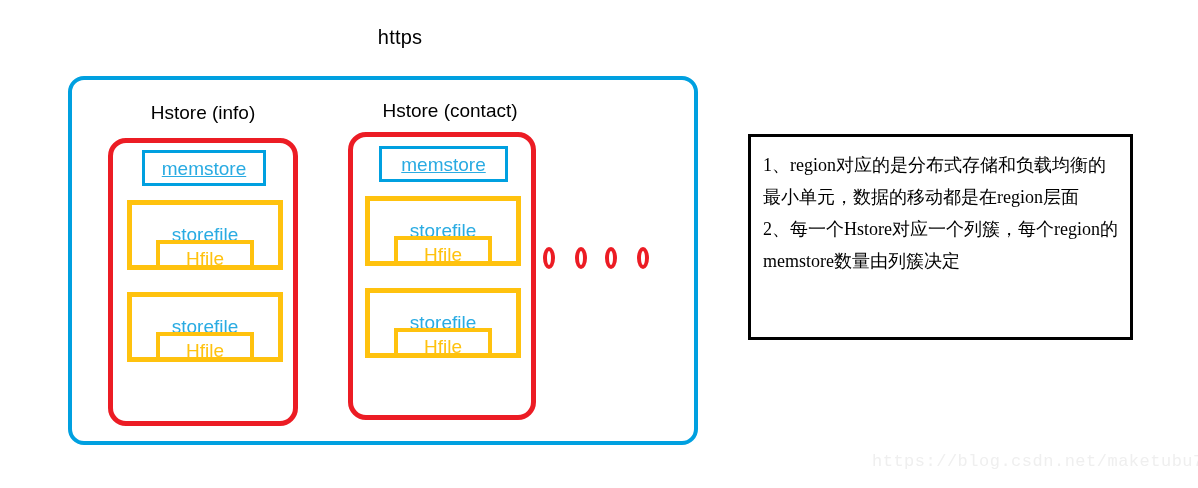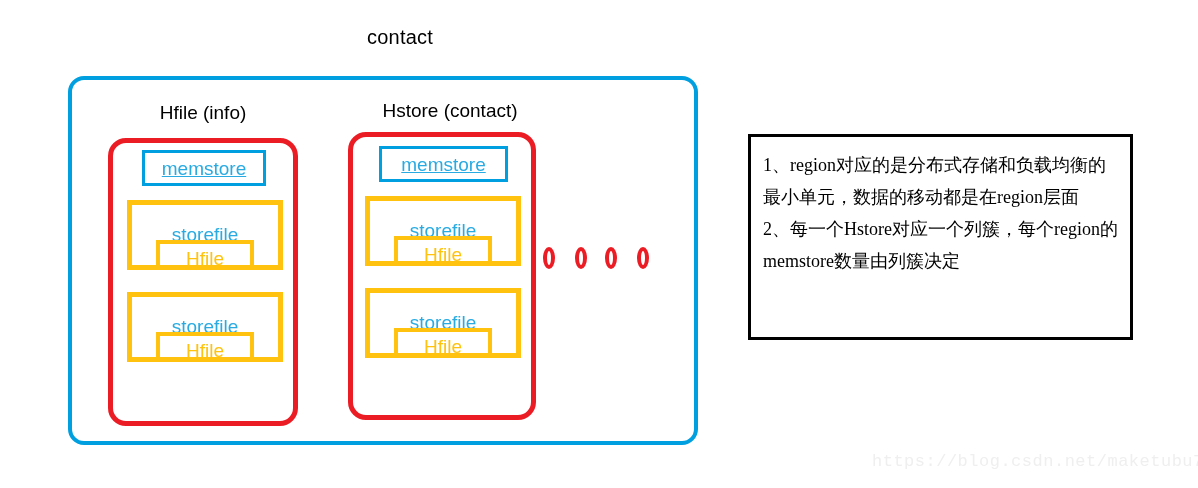--- a/index.html
+++ b/index.html
@@ -174,25 +174,25 @@
     color: #EFEFEF;
     letter-spacing: .5px;
     white-space: nowrap;
   }
 </style>
 </head>
 <body>
 
 <div id="canvas">
 
-  <div class="region-title">contact</div>
+  <div class="region-title">https</div>
 
   <div class="region-box"></div>
 
-  <div class="hstore-label left">Hfile (info)</div>
+  <div class="hstore-label left">Hstore (info)</div>
 
   <div class="hstore-box left"></div>
 
   <div class="memstore ms-left">memstore</div>
 
   <div class="storefile sf-l1">
     <span class="sf-label">storefile</span>
     <div class="hfile">Hfile</div>
   </div>
 

